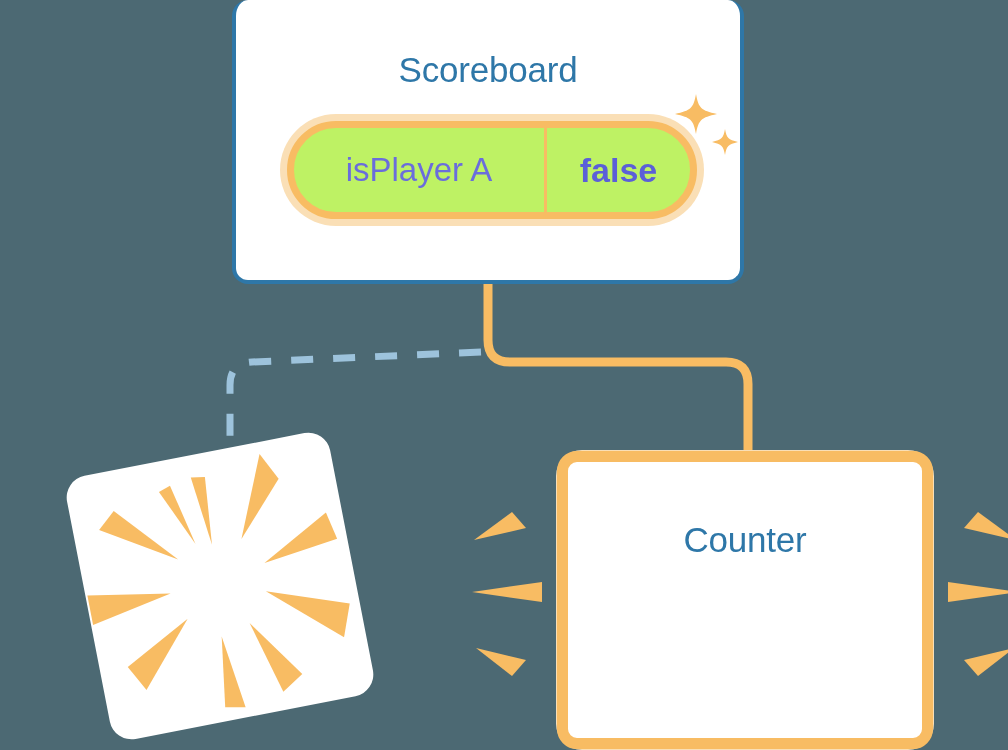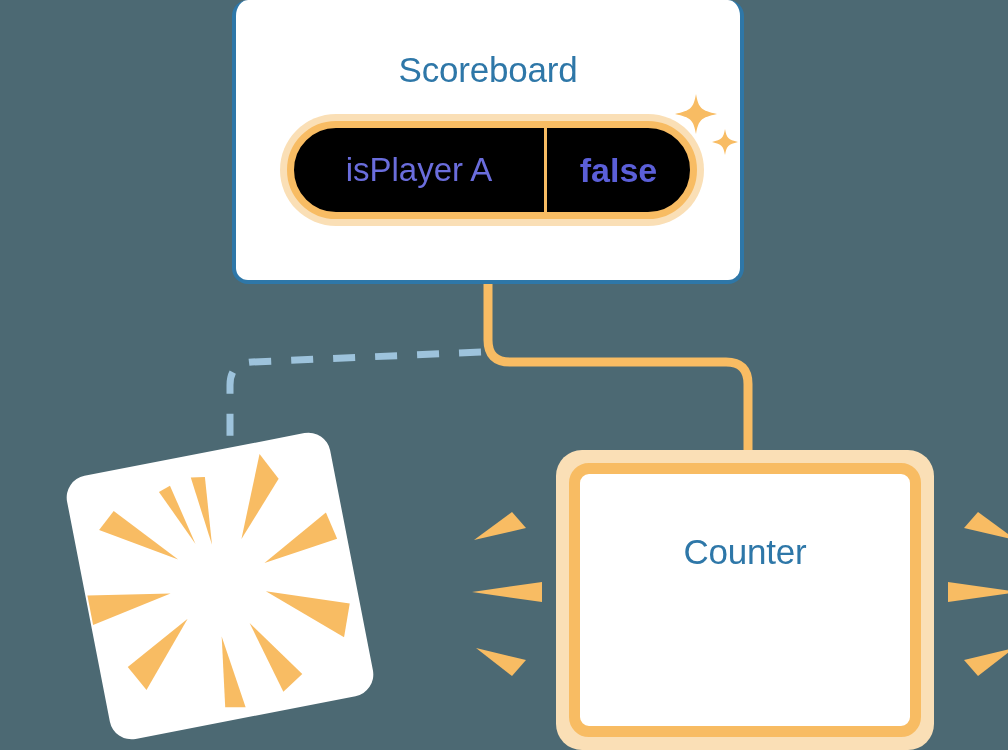--- a/index.html
+++ b/index.html
@@ -36,21 +36,21 @@
   }
 
   
   #counter-card {
     left: 556px;
     top: 450px;
     width: 378px;
     height: 300px;
     border-radius: 26px;
     background: #fadfb6;       
-    padding: 13px;
+    padding: 1px;
     z-index: 6;
   }
   #counter-card .ring {
     width: 100%;
     height: 100%;
     box-sizing: border-box;
     border: 11px solid #f8bc63;
     border-radius: 20px;
     background: #ffffff;
     position: relative;
@@ -79,21 +79,21 @@
     background: #fadfb6;          
     padding: 7px;
     z-index: 3;
   }
   #scoreboard-pill .pill-ring {
     width: 100%;
     height: 100%;
     box-sizing: border-box;
     border: 7px solid #f8bc63;
     border-radius: 49px;
-    background: #000000;
+    background: #bef264;
     display: flex;
     align-items: stretch;
     overflow: hidden;
   }
   #scoreboard-pill .pill-key {
     flex: 0 0 250px;
     display: flex;
     align-items: center;
     justify-content: center;
     color: #6a6ddc;

